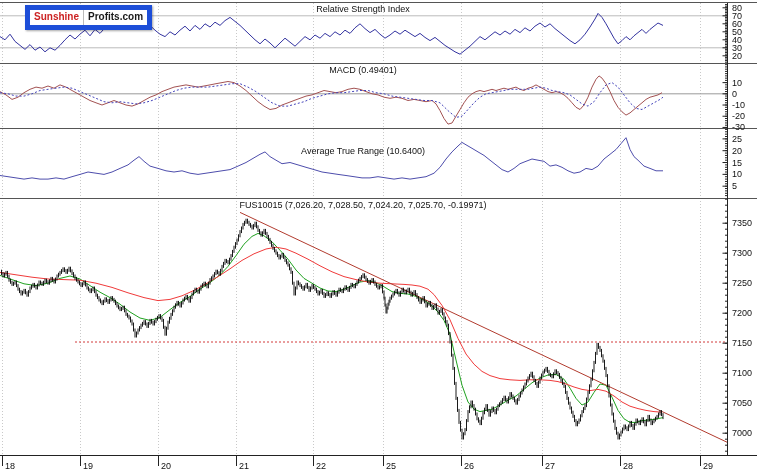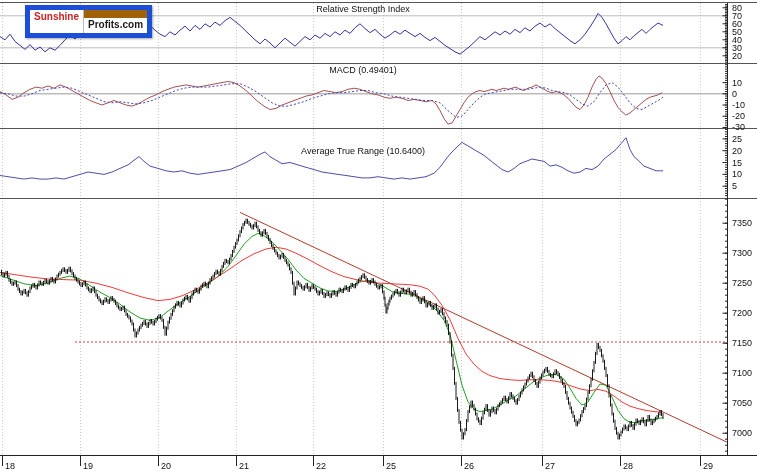--- a/index.html
+++ b/index.html
@@ -5,21 +5,21 @@
   html,body{margin:0;padding:0;background:#fff;}
   #chart-root{position:relative;width:757px;height:475px;background:#fff;overflow:hidden;
     font-family:"Liberation Sans",sans-serif;}
   #plot-svg{position:absolute;left:0;top:0;}
   .panel-title{position:absolute;transform:translateX(-50%);left:363px;font-size:9px;color:#111;
     white-space:nowrap;line-height:10px;}
   #logo{position:absolute;left:25px;top:5px;display:flex;background:#a16207;border:5px solid #1d4ed8;
     box-shadow:1px 1px 2px rgba(0,0,0,.35);font-size:10px;font-weight:bold;line-height:12px;}
   #logo span{padding:1px 4px 2px 4px;background:#fff;}
   #logo .p1{color:#cc2222;border-right:1px solid #bbb;}
-  #logo .p2{color:#1a1a1a;margin-top:8px;}
+  #logo .p2{color:#1a1a1a;}
 </style>
 </head>
 <body>
 
 <div id="chart-root">
   <svg id="plot-svg" width="757" height="475">
       <g>
         <line x1="2.5" y1="3" x2="2.5" y2="455.5" stroke="#c9c9c9" stroke-width="1" stroke-dasharray="1,2"></line>
         <line x1="80.5" y1="3" x2="80.5" y2="455.5" stroke="#c9c9c9" stroke-width="1" stroke-dasharray="1,2"></line>
         <line x1="158.5" y1="3" x2="158.5" y2="455.5" stroke="#c9c9c9" stroke-width="1" stroke-dasharray="1,2"></line>
@@ -705,17 +705,18 @@
         <text x="545" y="469" font-size="9" fill="#111" text-anchor="start">27</text>
         <line x1="620.5" y1="455.5" x2="620.5" y2="466" stroke="#222222" stroke-width="1"></line>
         <text x="623" y="469" font-size="9" fill="#111" text-anchor="start">28</text>
         <line x1="700.5" y1="455.5" x2="700.5" y2="466" stroke="#222222" stroke-width="1"></line>
         <text x="703" y="469" font-size="9" fill="#111" text-anchor="start">29</text>
       </g>
     </svg>
   <div class="panel-title" style="top:4px">Relative Strength Index</div>
   <div class="panel-title" style="top:65px">MACD (0.49401)</div>
   <div class="panel-title" style="top:146px">Average True Range (10.6400)</div>
+  <div class="panel-title" style="top:200px">FUS10015 (7,026.20, 7,028.50, 7,024.20, 7,025.70, -0.19971)</div>
   <div id="logo">
     <span class="p1">Sunshine</span>
     <span class="p2">Profits.com</span>
   </div>
 </div>
 
 </body></html>

